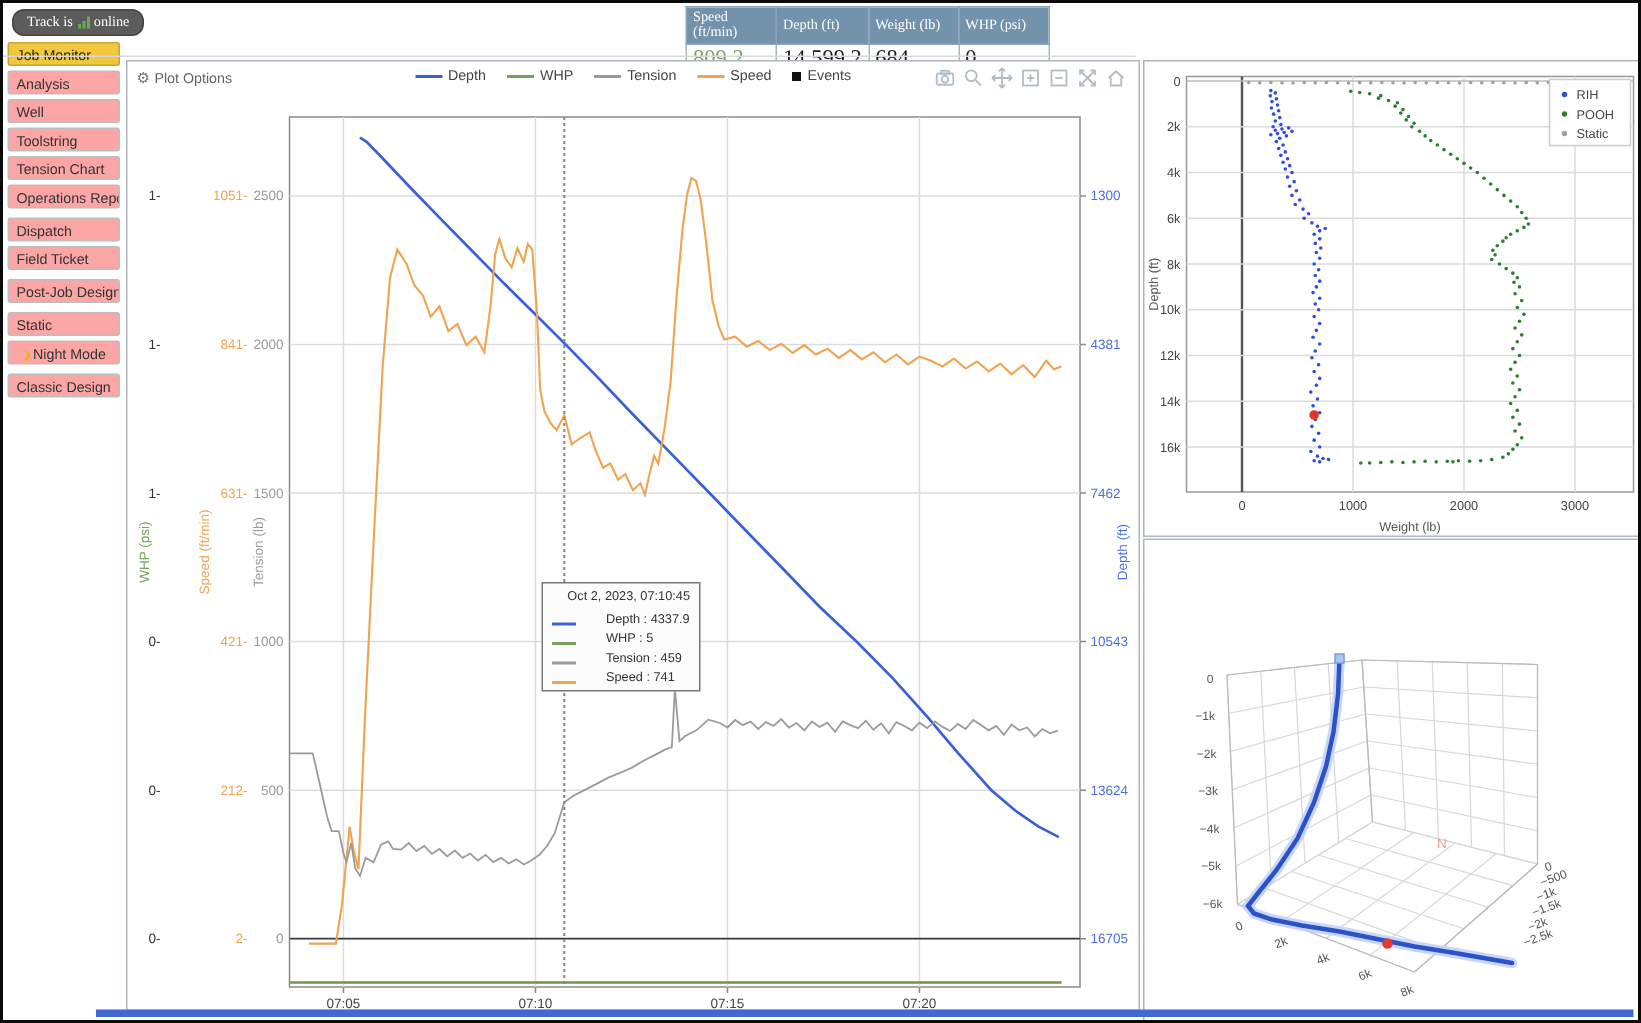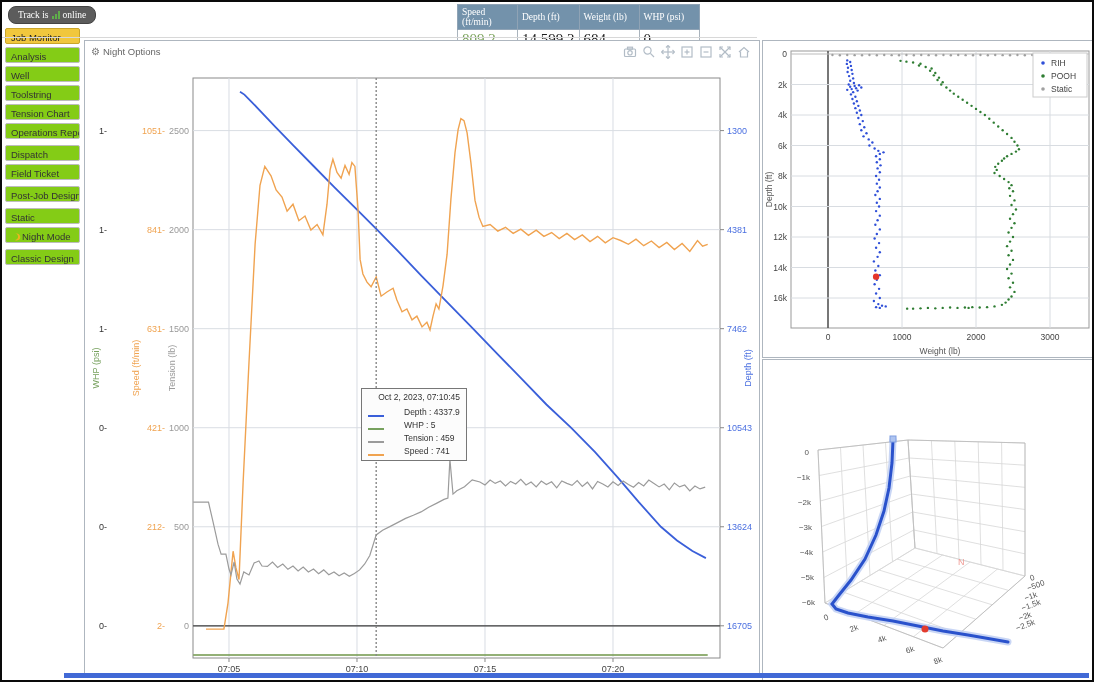--- a/index.html
+++ b/index.html
@@ -9,21 +9,21 @@
   
   .track-btn{position:absolute;left:6px;top:4px;height:18px;padding:2px 9px;background:#5c5c5c;
      border:1px solid #444;border-radius:8px;color:#fff;font-family:"Liberation Serif",serif;
      font-size:9.5px;display:flex;align-items:center;gap:3px;cursor:pointer;}
   .sig{display:inline-flex;align-items:flex-end;gap:1px;height:8px;}
   .sig i{display:block;width:2px;background:#5fae4a;}
   .sig i:nth-child(1){height:3px}.sig i:nth-child(2){height:5px}.sig i:nth-child(3){height:8px}
   
   .sidebar{position:absolute;left:2px;top:26px;width:77px;}
   .side-item{height:16px;margin:0 1px 3px 1px;padding:2px 0 0 5px;border:1px solid #bdbdbd;
-     border-radius:2px;background:#84cc16;font-size:9.5px;color:#333;cursor:pointer;
+     border-radius:2px;background:#fca5a5;font-size:9.5px;color:#333;cursor:pointer;
      white-space:nowrap;overflow:hidden;display:flex;align-items:center;gap:3px;}
   .side-item.active{background:#f1c73d;border-color:#c9a52b;color:#222;}
   .side-item.gap{margin-top:6px;}
   .moon{width:7px;height:7px;border-radius:50%;box-shadow:2px 1px 0 0 #eab41f;display:inline-block;
      margin-right:1px;transform:rotate(-15deg);}
   
   .stats{position:absolute;left:455px;top:2px;border:1px solid #9aa7b3;border-collapse:collapse;
      font-family:"Liberation Serif",serif;}
   .stats th{background:#7392ab;color:#fff;font-weight:normal;font-size:9.5px;text-align:left;
      padding:2px 4px;border:1px solid #8fa3b5;width:60px;}
@@ -125,22 +125,44 @@
           <td style="color: rgb(29, 29, 29);">684</td>
           <td style="color: rgb(29, 29, 29);">0</td>
         </tr>
       </tbody>
   </table>
   <div class="topline"></div>
 
   <section class="panel" id="main-panel">
     <div class="plot-options">
       <span class="gear">⚙</span>
-      <span>Night Options</span>
+      <span>Plot Options</span>
     </div>
+    <div class="legend" id="main-legend">
+        <div class="item">
+          <span class="sw" style="border-top-color: rgb(58, 95, 217);"></span>
+          <span>Depth</span>
+        </div>
+        <div class="item">
+          <span class="sw" style="border-top-color: rgb(119, 161, 94);"></span>
+          <span>WHP</span>
+        </div>
+        <div class="item">
+          <span class="sw" style="border-top-color: rgb(155, 155, 155);"></span>
+          <span>Tension</span>
+        </div>
+        <div class="item">
+          <span class="sw" style="border-top-color: rgb(240, 163, 80);"></span>
+          <span>Speed</span>
+        </div>
+        <div class="item">
+          <span class="sq" style="background: rgb(17, 17, 17);"></span>
+          <span>Events</span>
+        </div>
+      </div>
     <div class="modebar" id="modebar">
         <span class="mico"><svg width="14" height="14" viewBox="0 0 14 14" fill="none" stroke="#a5b1bd" stroke-width="1.2">
             <rect x="1.5" y="4" width="11" height="7.5" rx="1"></rect>
             <circle cx="7" cy="7.8" r="2.2"></circle>
             <rect x="4.5" y="2.2" width="5" height="2"></rect>
           </svg></span>
         <span class="mico"><svg width="14" height="14" viewBox="0 0 14 14" fill="none" stroke="#a5b1bd" stroke-width="1.2">
             <circle cx="5.5" cy="5.5" r="3.6"></circle>
             <line x1="8.4" y1="8.4" x2="12" y2="12"></line>
           </svg></span>

